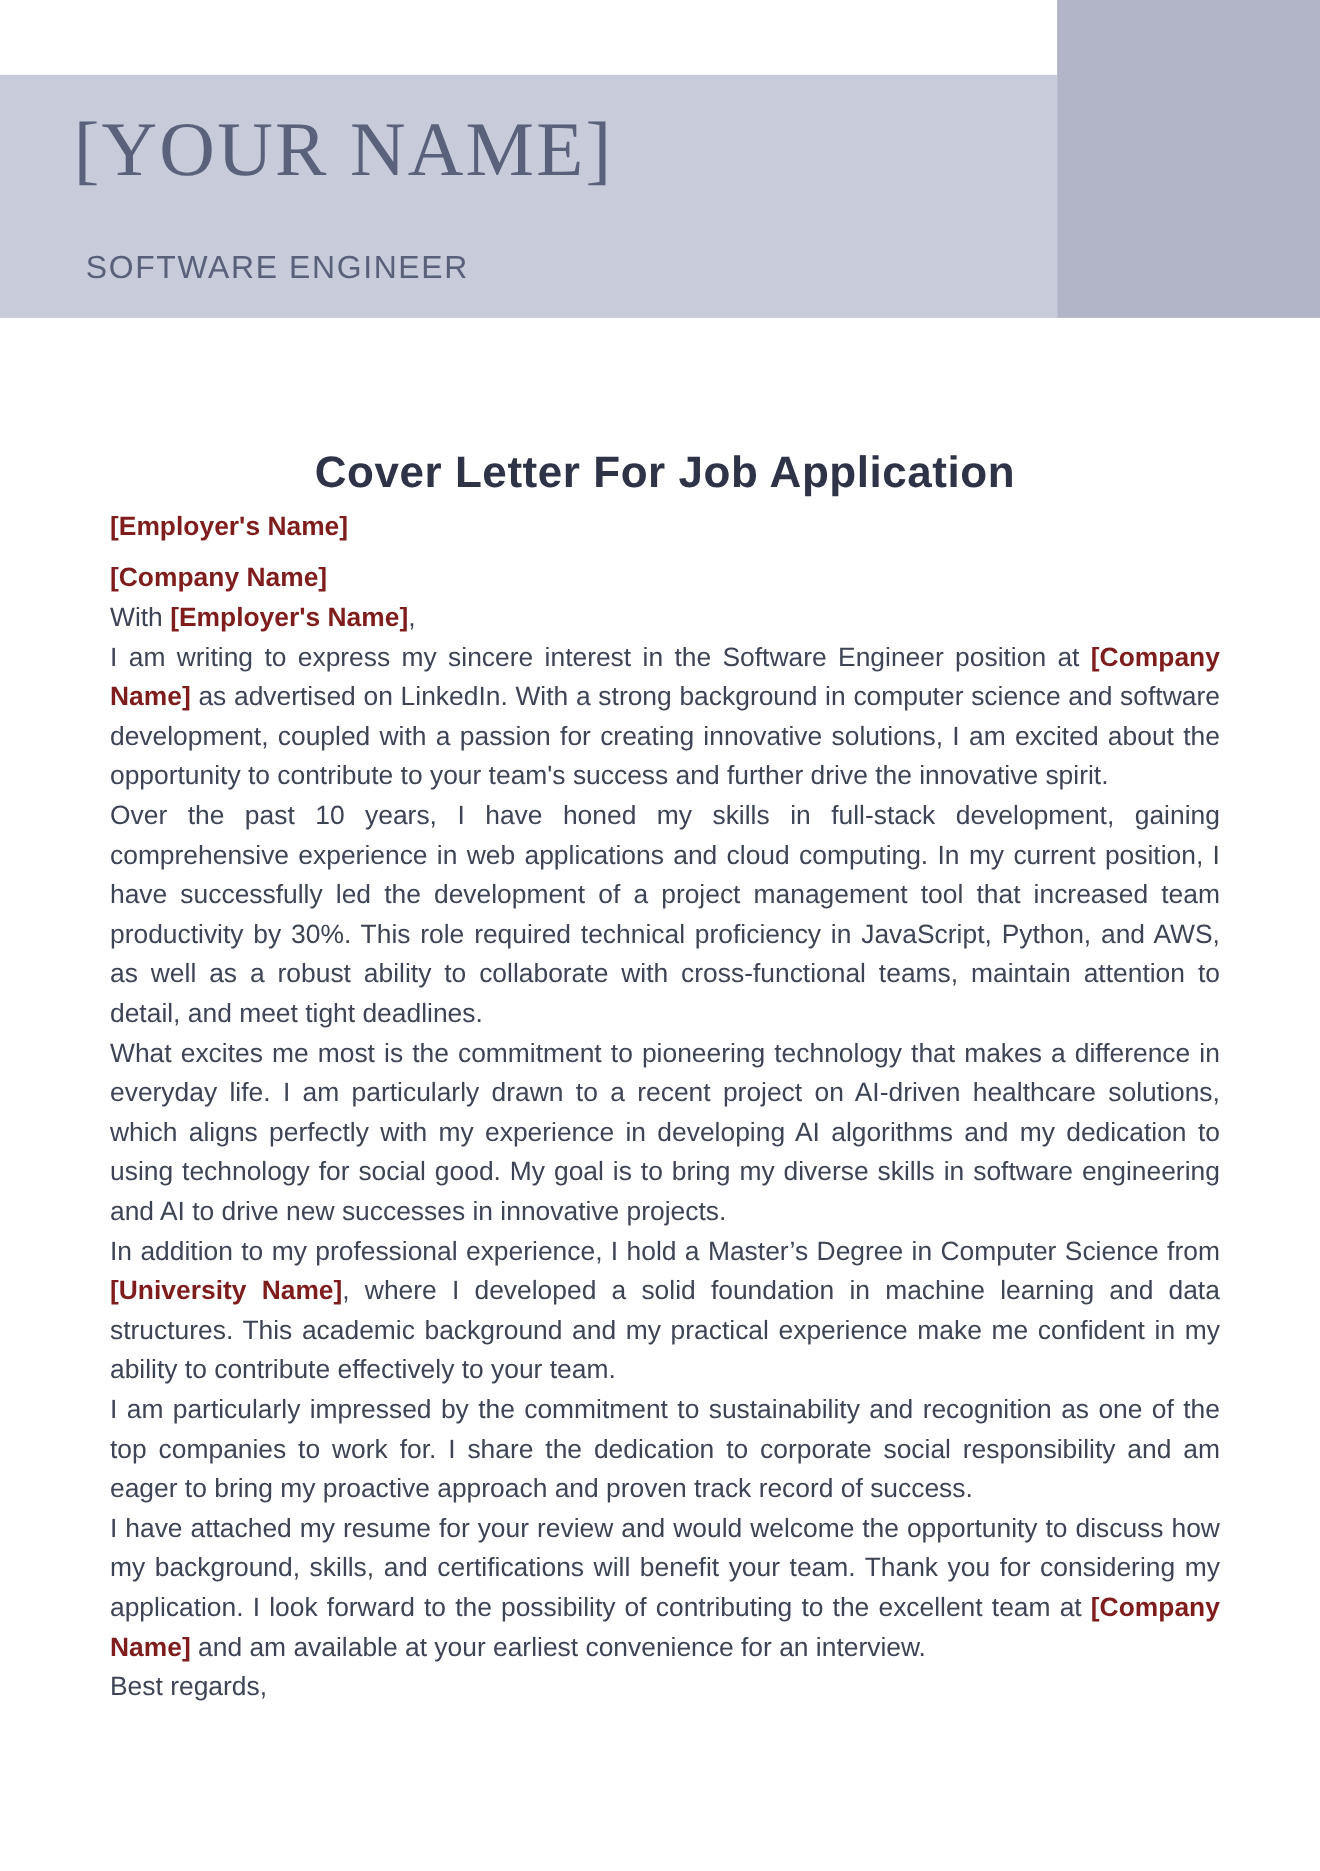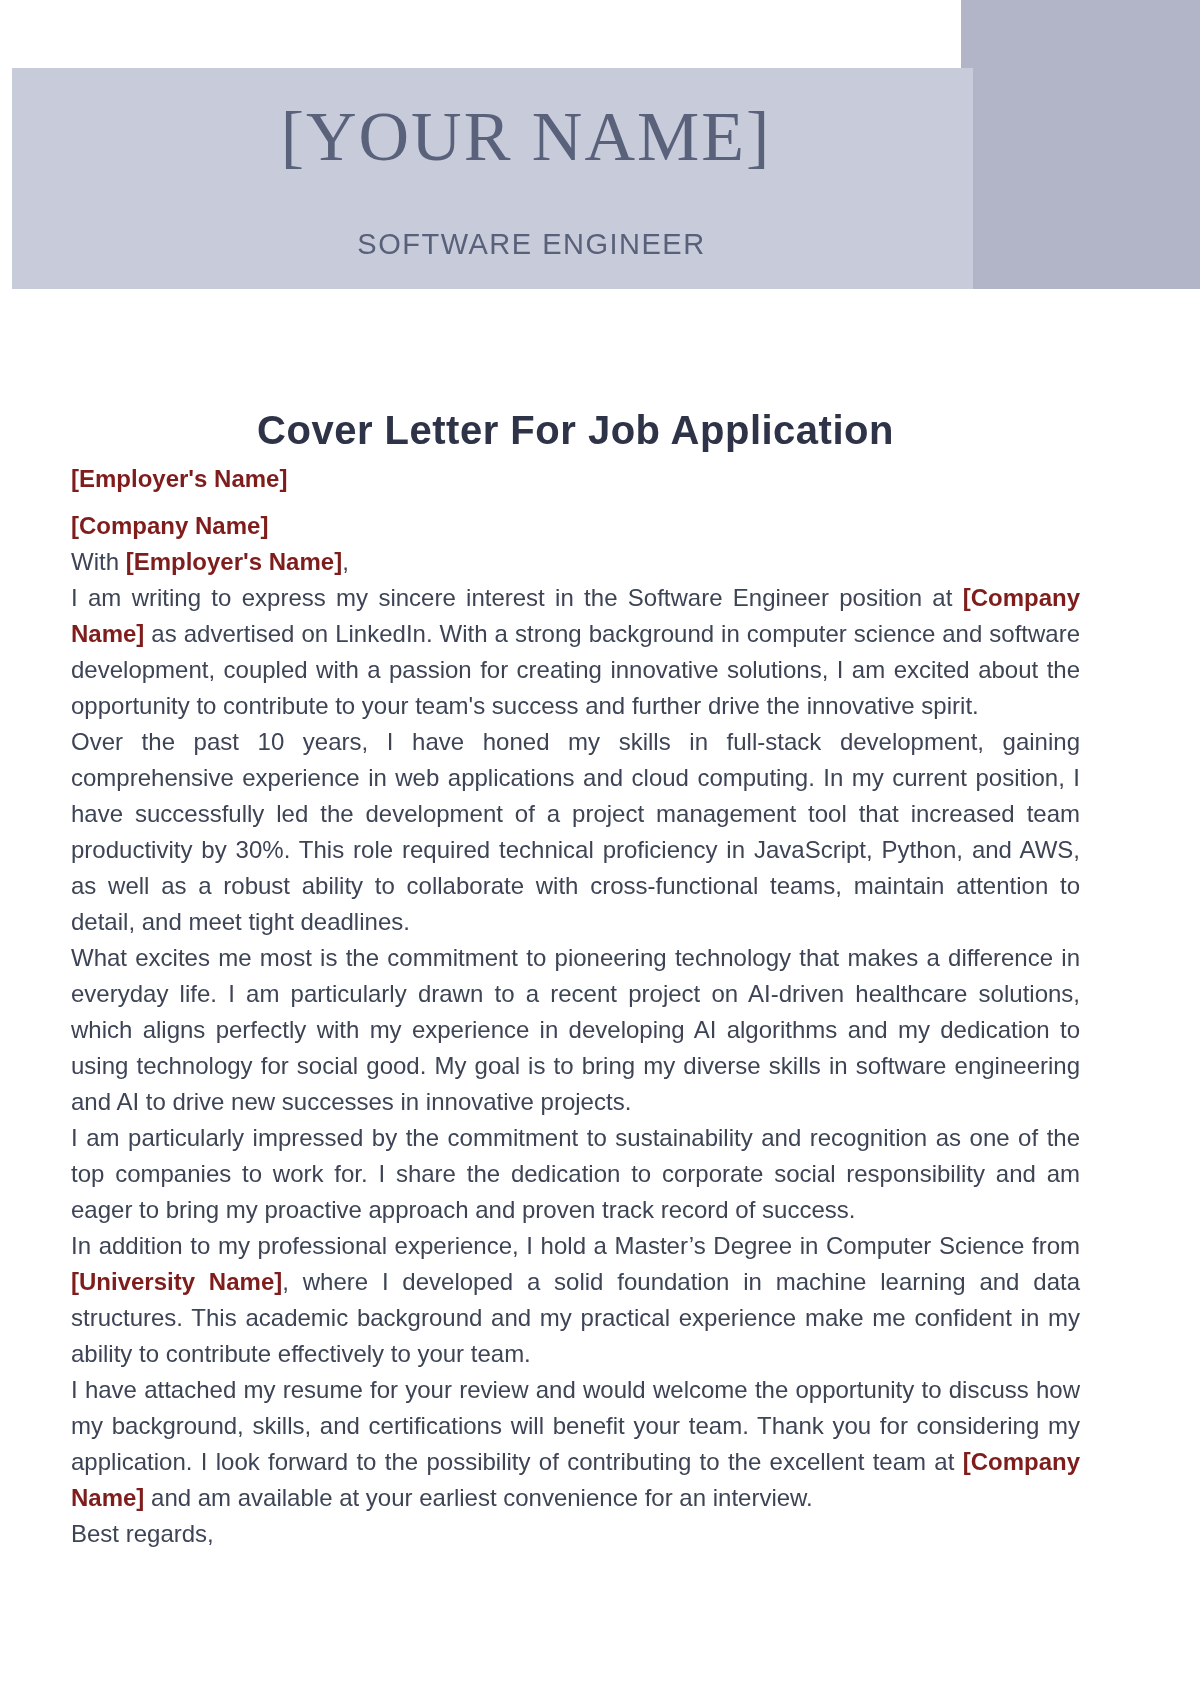--- a/index.html
+++ b/index.html
@@ -14,28 +14,27 @@
   .corner-block {
     position: absolute;
     left: 961px;
     top: 0;
     width: 239px;
     height: 289px;
     background: #b1b5c7;
   }
   .band {
     position: absolute;
-    left: 12px;
+    left: 0;
     top: 68px;
     width: 961px;
     height: 221px;
     background: #c7cbda;
     box-sizing: border-box;
     padding: 32px 0 0 67px;
-    text-align: center;
   }
   .applicant-name {
     font-family: "Liberation Serif", serif;
     font-weight: 400;
     font-size: 70px;
     line-height: 74px;
     letter-spacing: 2px;
     color: #59617b;
     white-space: nowrap;
   }
@@ -43,21 +42,21 @@
     margin-top: 54px;
     font-size: 29px;
     line-height: 33px;
     letter-spacing: 1.5px;
     color: #59617a;
     white-space: nowrap;
     margin-left: 11px;
   }
   .letter {
     position: absolute;
-    left: 71px;
+    left: 100px;
     top: 408px;
     width: 1009px;
     font-size: 24px;
     line-height: 36px;
     color: #3d4455;
   }
   .letter-title {
     margin: 0 0 9px 0;
     text-align: center;
     font-size: 40px;
@@ -92,23 +91,23 @@
     <p class="bold">[Company Name]</p>
 
     <p><span>With </span><span class="bold">[Employer's Name]</span><span>,</span></p>
 
     <p class="para"><span>I am writing to express my sincere interest in the Software Engineer position at </span><span class="bold">[Company Name]</span><span> as advertised on LinkedIn. With a strong background in computer science and software development, coupled with a passion for creating innovative solutions, I am excited about the opportunity to contribute to your team's success and further drive the innovative spirit.</span></p>
 
     <p class="para">Over the past 10 years, I have honed my skills in full-stack development, gaining comprehensive experience in web applications and cloud computing. In my current position, I have successfully led the development of a project management tool that increased team productivity by 30%. This role required technical proficiency in JavaScript, Python, and AWS, as well as a robust ability to collaborate with cross-functional teams, maintain attention to detail, and meet tight deadlines.</p>
 
     <p class="para">What excites me most is the commitment to pioneering technology that makes a difference in everyday life. I am particularly drawn to a recent project on AI-driven healthcare solutions, which aligns perfectly with my experience in developing AI algorithms and my dedication to using technology for social good. My goal is to bring my diverse skills in software engineering and AI to drive new successes in innovative projects.</p>
 
+    <p class="para"><span>In addition to my professional experience, I hold a Master’s Degree in Computer Science from </span><span class="bold">[University Name]</span><span>, where I developed a solid foundation in machine learning and data structures. This academic background and my practical experience make me confident in my ability to contribute effectively to your team.</span></p>
+
     <p class="para">I am particularly impressed by the commitment to sustainability and recognition as one of the top companies to work for. I share the dedication to corporate social responsibility and am eager to bring my proactive approach and proven track record of success.</p>
-
-    <p class="para"><span>In addition to my professional experience, I hold a Master’s Degree in Computer Science from </span><span class="bold">[University Name]</span><span>, where I developed a solid foundation in machine learning and data structures. This academic background and my practical experience make me confident in my ability to contribute effectively to your team.</span></p>
 
     <p class="para"><span>I have attached my resume for your review and would welcome the opportunity to discuss how my background, skills, and certifications will benefit your team. Thank you for considering my application. I look forward to the possibility of contributing to the excellent team at </span><span class="bold">[Company Name]</span><span> and am available at your earliest convenience for an interview.</span></p>
 
     <p>Best regards,</p>
 
   </main>
 
 </div>
 
 </body></html>

